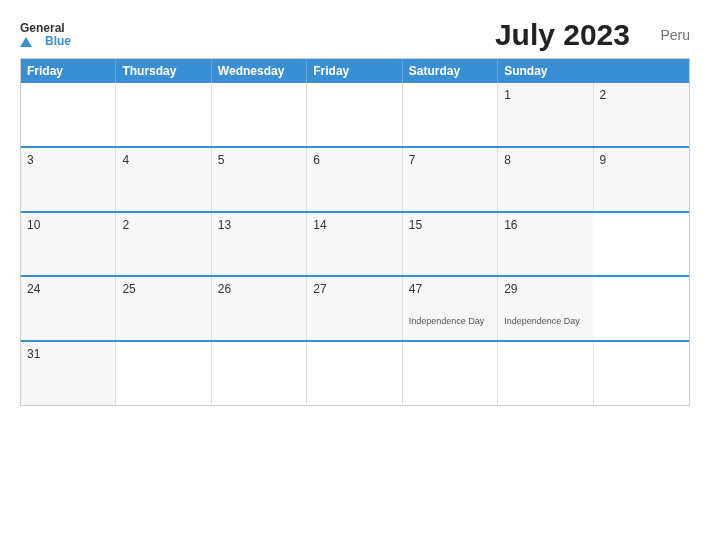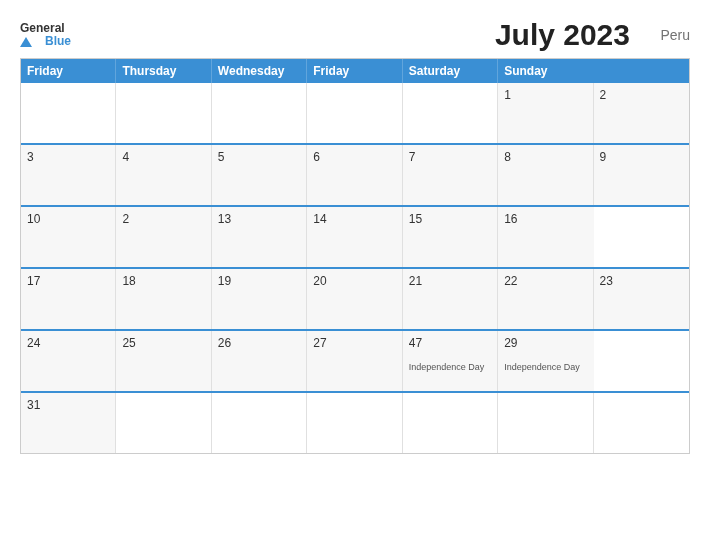--- a/index.html
+++ b/index.html
@@ -105,21 +105,21 @@
     .cal-cell:last-child { border-right: none; }
     .cal-cell.empty { background: #fff; }
     .day-num {
       font-size: 12px;
       color: #333;
       font-weight: normal;
     }
     .event-label {
       font-size: 9px;
       color: #555;
-      margin-top: 12px;
+      margin-top: 20px;
       line-height: 1.2;
     }
   </style>
 </head>
 <body>
 
 <div class="page">
   <div class="header">
     <div class="logo">
       <span class="logo-general">General</span>
@@ -195,43 +195,20 @@
             <span class="day-num">14</span>
           </div>
         <div class="cal-cell">
             <span class="day-num">15</span>
           </div>
         <div class="cal-cell">
             <span class="day-num">16</span>
           </div>
       </div>
 
-      <div class="cal-row">
-        <div class="cal-cell">
-            <span class="day-num">17</span>
-          </div>
-        <div class="cal-cell">
-            <span class="day-num">18</span>
-          </div>
-        <div class="cal-cell">
-            <span class="day-num">19</span>
-          </div>
-        <div class="cal-cell">
-            <span class="day-num">20</span>
-          </div>
-        <div class="cal-cell">
-            <span class="day-num">21</span>
-          </div>
-        <div class="cal-cell">
-            <span class="day-num">22</span>
-          </div>
-        <div class="cal-cell">
-            <span class="day-num">23</span>
-          </div>
-      </div>
 
       <div class="cal-row">
         <div class="cal-cell">
             <span class="day-num">24</span>
           </div>
         <div class="cal-cell">
             <span class="day-num">25</span>
           </div>
         <div class="cal-cell">
             <span class="day-num">26</span>

